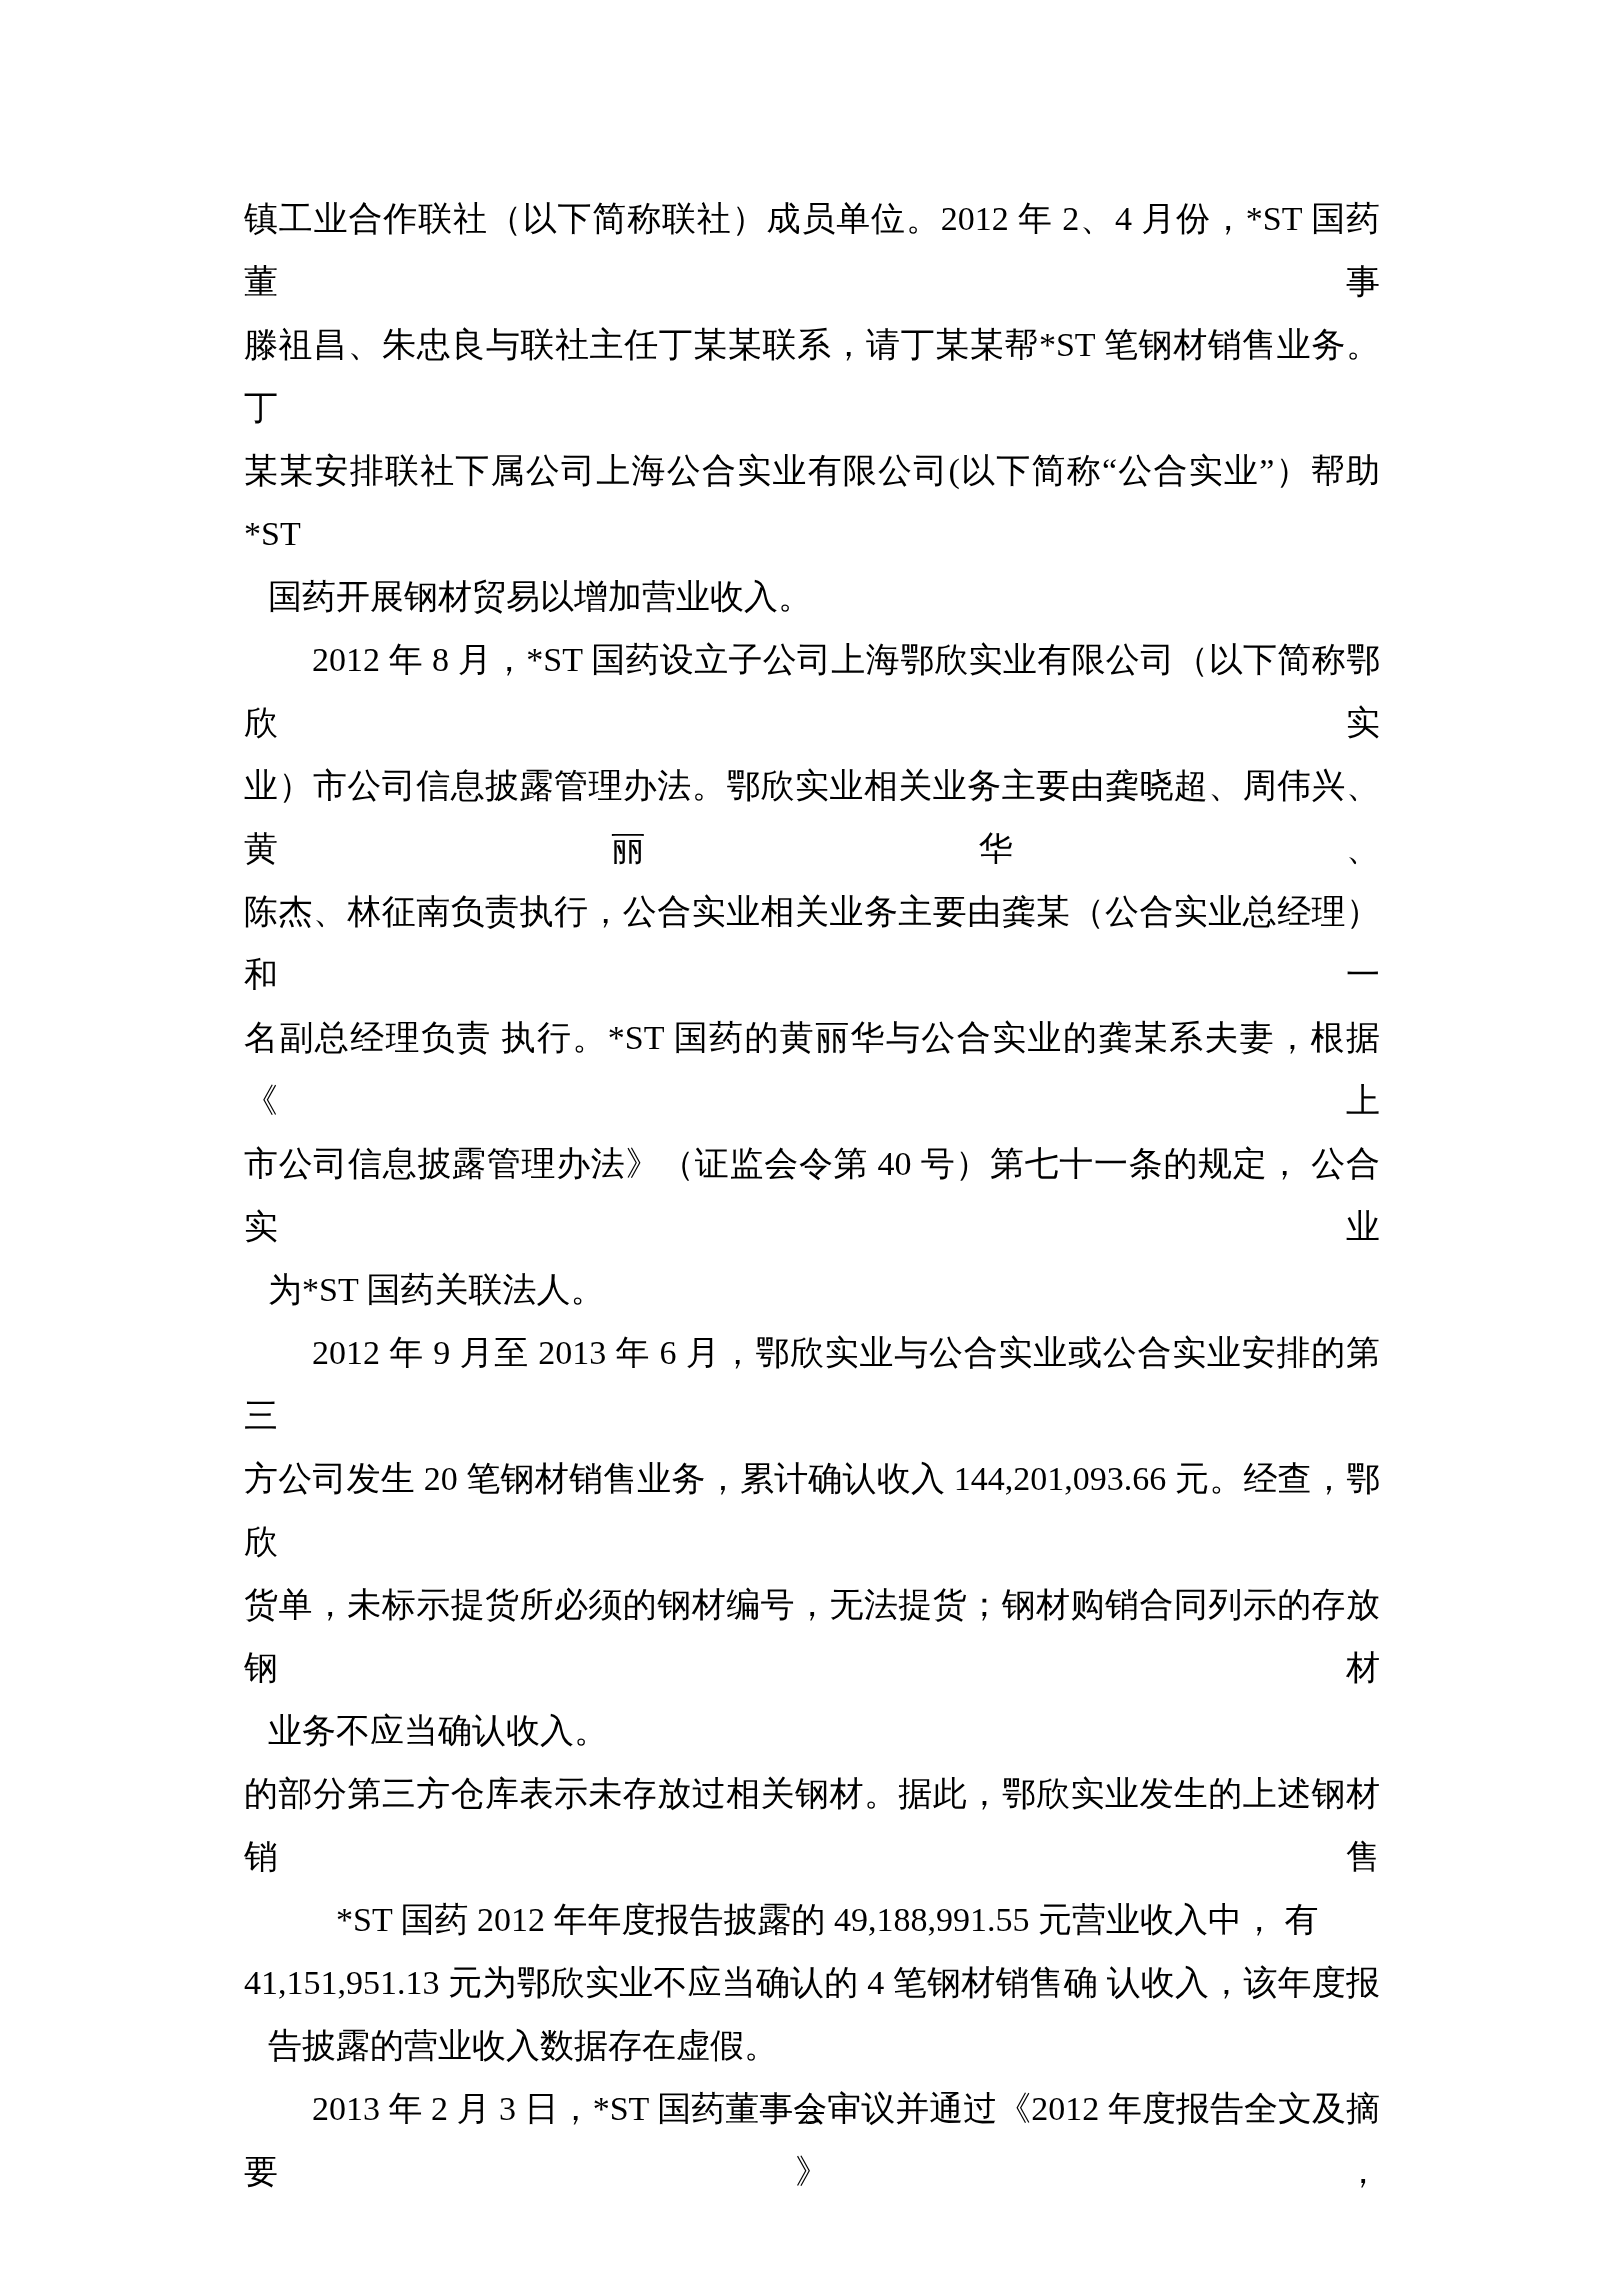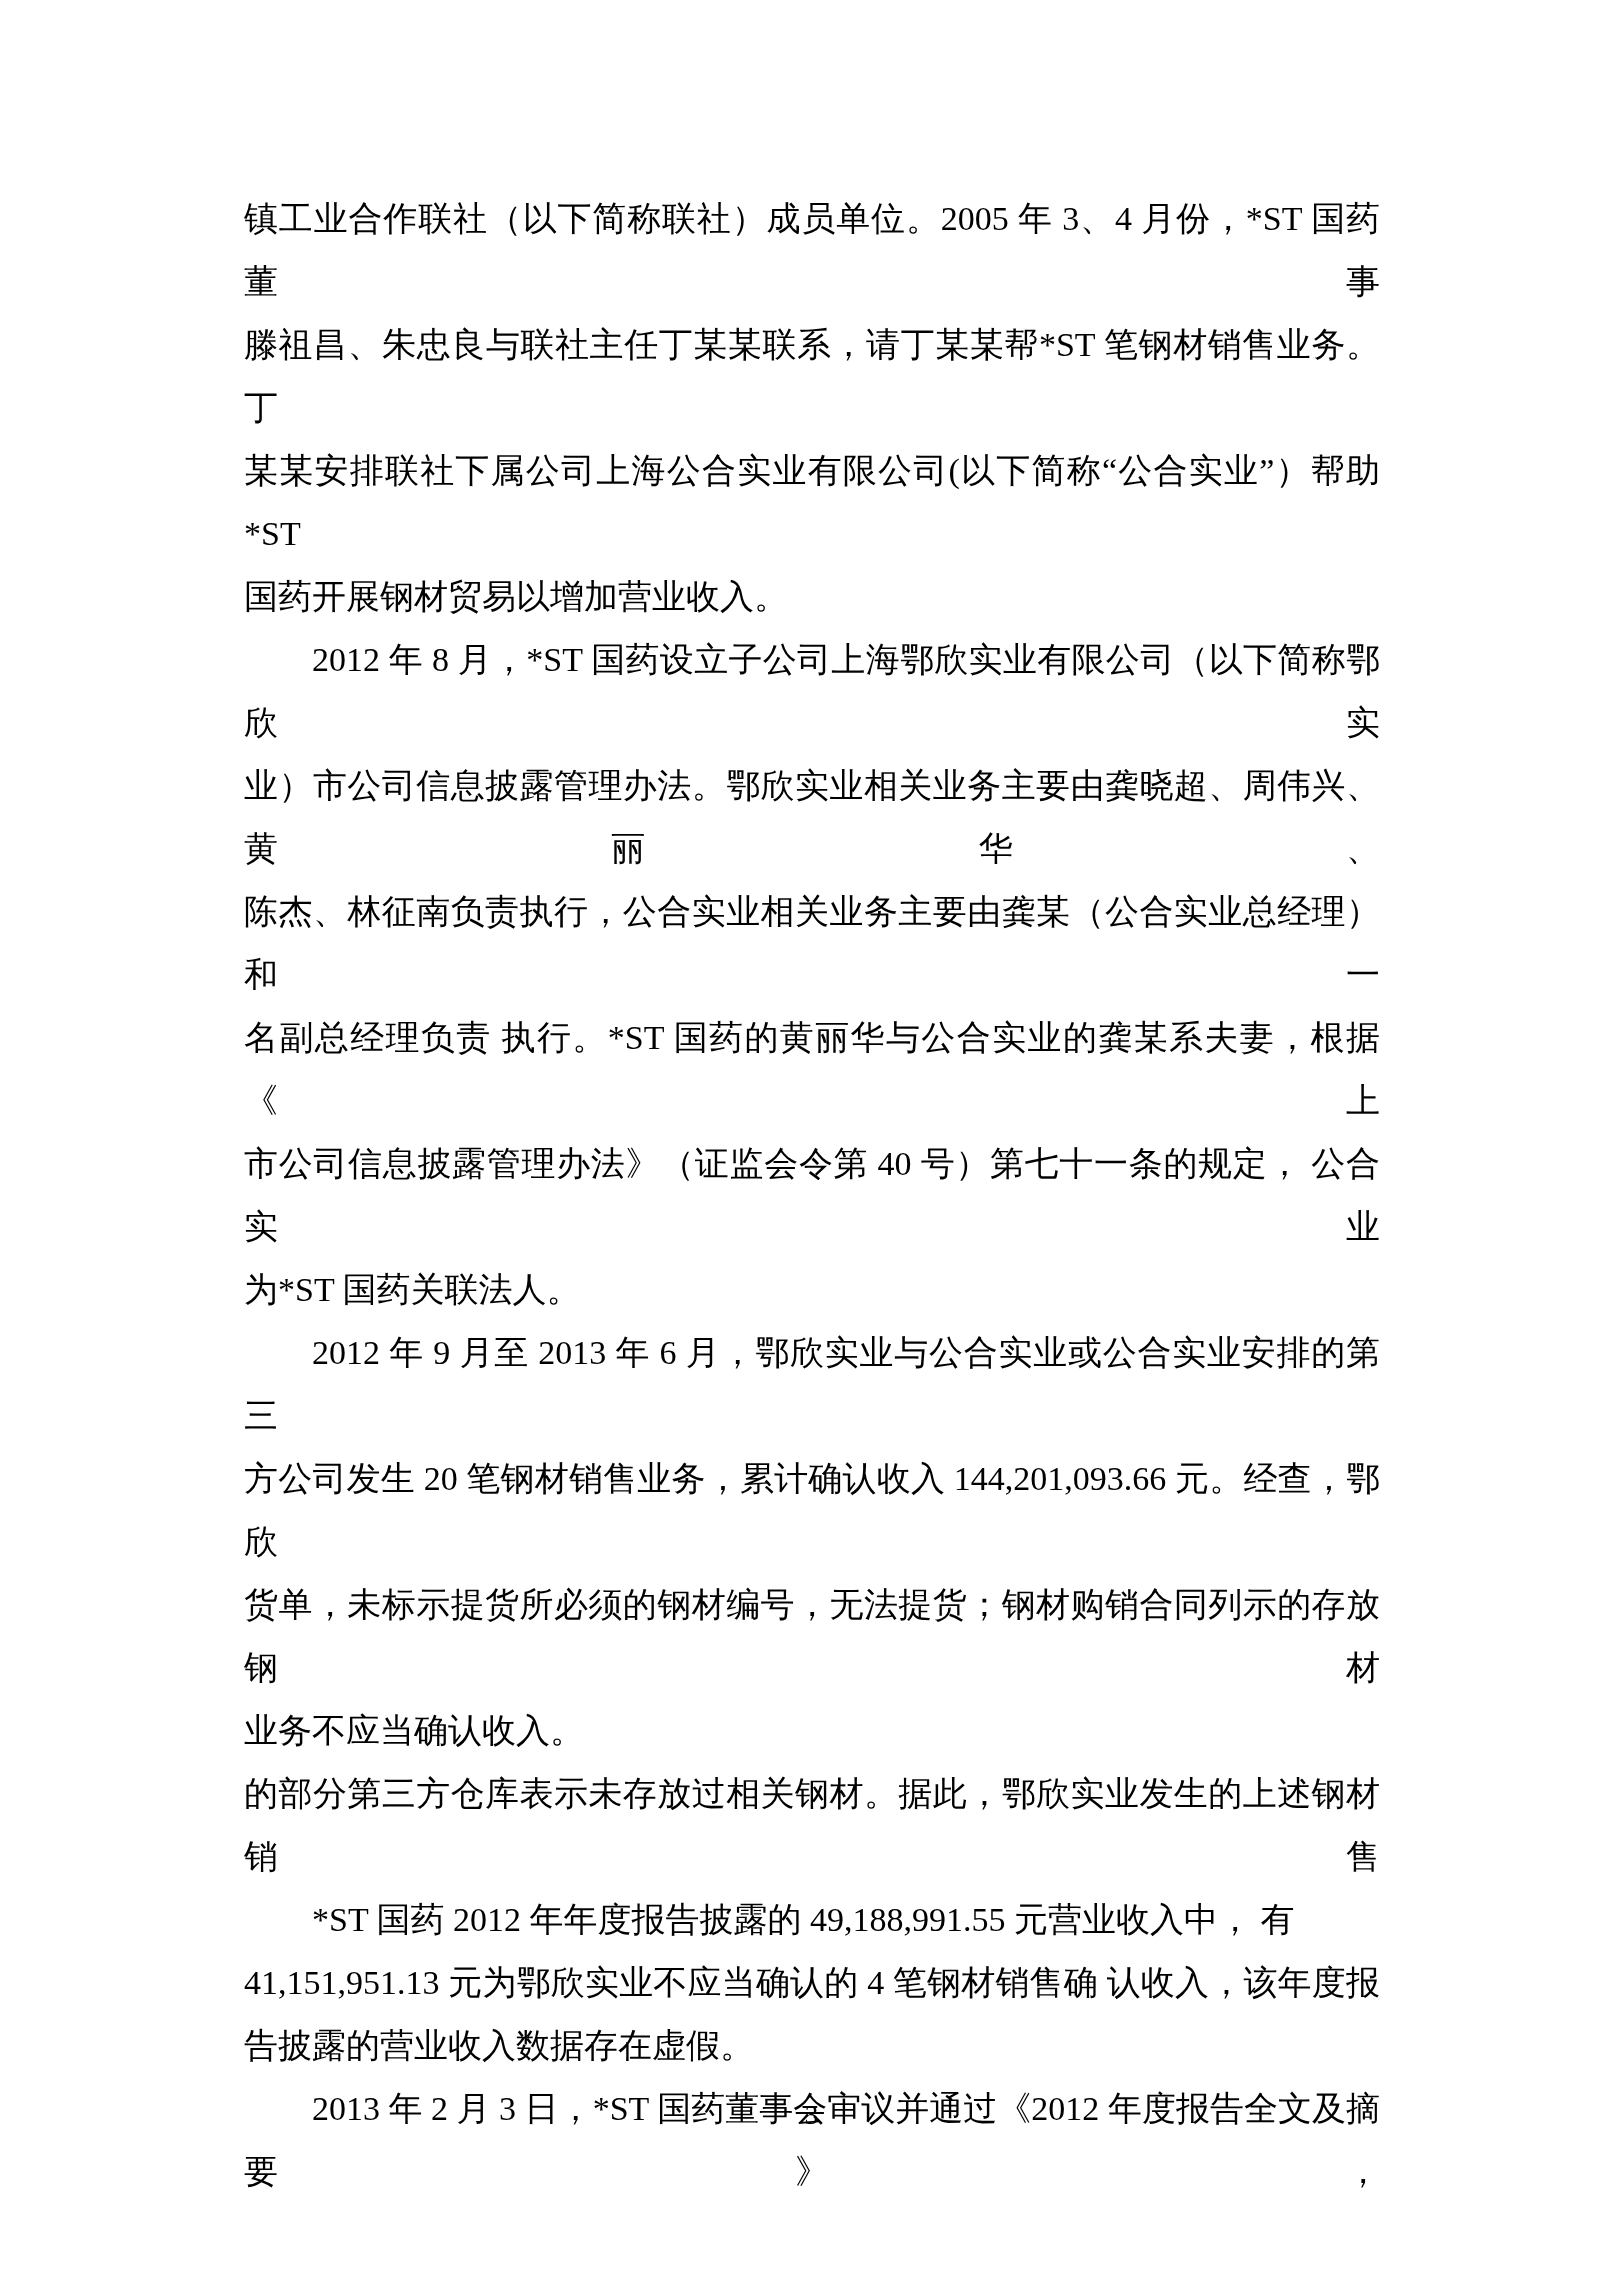--- a/index.html
+++ b/index.html
@@ -26,40 +26,41 @@
     letter-spacing: 0;
   }
   .line {
     width: 100%;
     text-align: justify;
     text-align-last: justify;
   }
   .line.plain {
     text-align: left;
     text-align-last: left;
+    margin-left: 24px;
   }
   .line.indent {
     text-indent: 68px;
   }
   .page-number {
     position: absolute;
     left: 0;
     top: 2100px;
     width: 100%;
     text-align: center;
     font-size: 27px;
     line-height: 30px;
   }
 </style>
 </head>
 <body>
 
 <div class="page">
   <div class="doc-body">
-      <div class="line">镇工业合作联社（以下简称联社）成员单位。2005 年 3、4 月份，*ST 国药董事</div>
+      <div class="line">镇工业合作联社（以下简称联社）成员单位。2012 年 2、4 月份，*ST 国药董事</div>
       <div class="line">滕祖昌、朱忠良与联社主任丁某某联系，请丁某某帮*ST 笔钢材销售业务。丁</div>
       <div class="line">某某安排联社下属公司上海公合实业有限公司(以下简称“公合实业”）帮助*ST</div>
       <div class="line plain">国药开展钢材贸易以增加营业收入。</div>
       <div class="line indent">2012 年 8 月，*ST 国药设立子公司上海鄂欣实业有限公司（以下简称鄂欣实</div>
       <div class="line">业）市公司信息披露管理办法。鄂欣实业相关业务主要由龚晓超、周伟兴、黄丽华、</div>
       <div class="line">陈杰、林征南负责执行，公合实业相关业务主要由龚某（公合实业总经理）和一</div>
       <div class="line">名副总经理负责 执行。*ST 国药的黄丽华与公合实业的龚某系夫妻，根据《上</div>
       <div class="line">市公司信息披露管理办法》（证监会令第 40 号）第七十一条的规定， 公合实业</div>
       <div class="line plain">为*ST 国药关联法人。</div>
       <div class="line indent">2012 年 9 月至 2013 年 6 月，鄂欣实业与公合实业或公合实业安排的第三</div>

